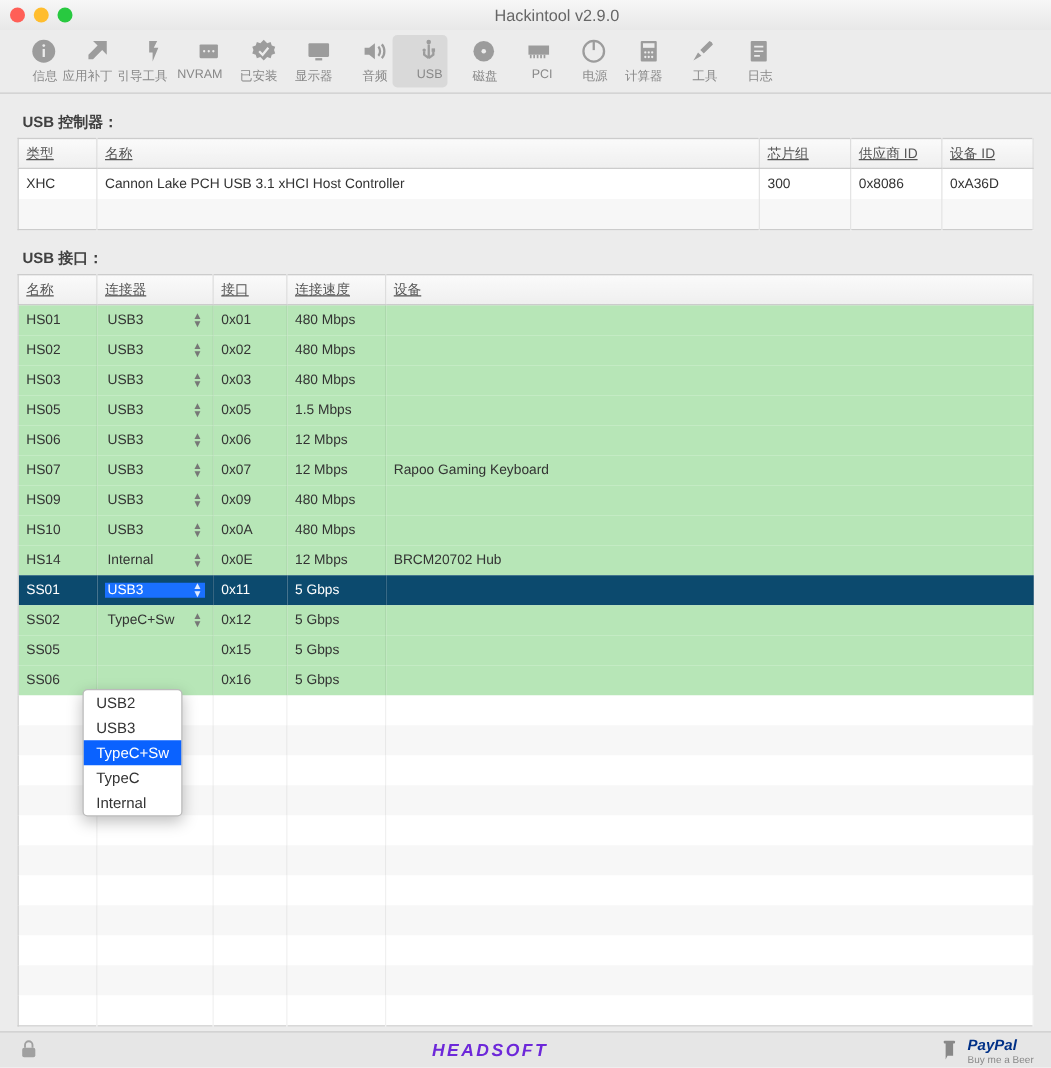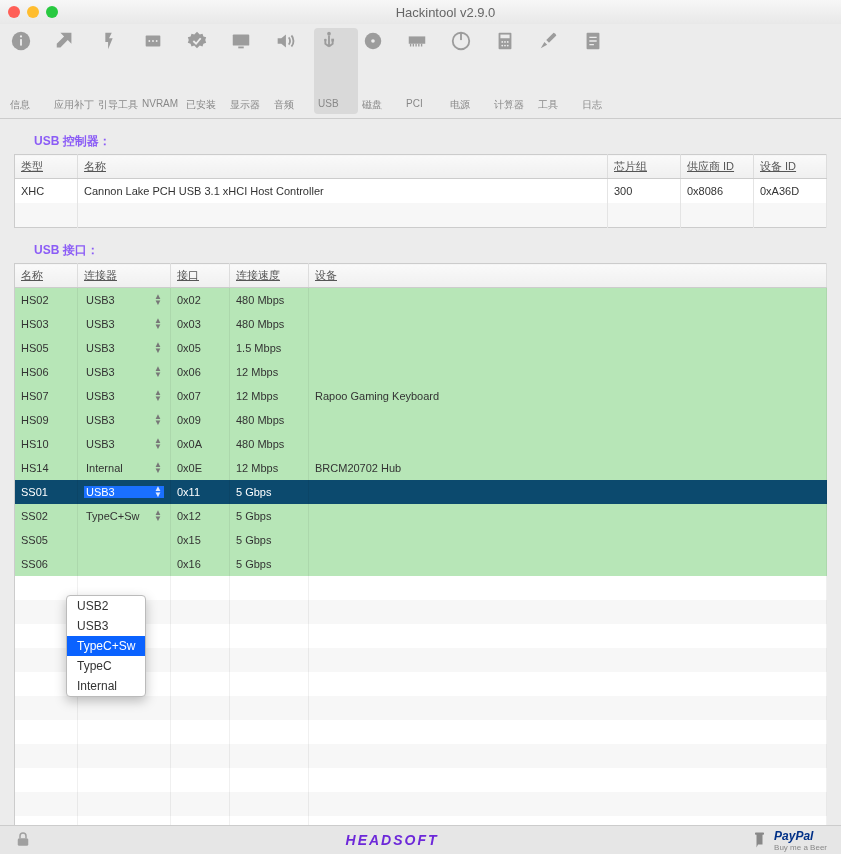--- a/index.html
+++ b/index.html
@@ -5,26 +5,26 @@
 html,body{margin:0;padding:0;font-family:-apple-system,Helvetica,Arial,sans-serif;font-size:12px;color:#333;background:#f5f5f5;}
 .window{width:841px;height:854px;background:#ececec;position:relative;display:flex;flex-direction:column;}
 .titlebar{height:20px;display:flex;align-items:center;padding:2px 8px;background:linear-gradient(#f7f7f7,#e8e8e8);}
 .traffic{display:flex;gap:7px;}
 .dot{width:12px;height:12px;border-radius:50%;}
 .dot.red{background:#ff5f57;}
 .dot.yellow{background:#ffbd2e;}
 .dot.green{background:#28c940;}
 .title{flex:1;text-align:center;font-size:13px;color:#666;}
 .toolbar{display:flex;padding:4px 6px;background:#ececec;border-bottom:1px solid #ccc;}
-.tool{display:flex;flex-direction:column;align-items:flex-start;width:36px;padding:2px 4px;cursor:pointer;color:#999;gap:44px;}
+.tool{display:flex;flex-direction:column;align-items:flex-end;width:36px;padding:2px 4px;cursor:pointer;color:#999;}
 .tool.selected{background:#d9d9d9;border-radius:4px;}
 .tool svg{width:22px;height:22px;fill:#9c9c9c;}
 .tool span{font-size:10px;color:#888;margin-top:2px;white-space:nowrap;}
 .body{flex:1;padding:8px 14px;overflow:auto;}
-.section-label{font-size:12px;font-weight:600;margin:6px 0 4px 20px;color:#8b5cf6;}
+.section-label{font-size:12px;font-weight:600;margin:6px 0 4px 4px;color:#404040;}
 table.data{width:100%;border-collapse:collapse;background:#fff;border:1px solid #ccc;}
 table.data th{background:linear-gradient(#fafafa,#efefef);font-weight:400;text-align:left;padding:4px 6px;font-size:11px;color:#555;border-right:1px solid #ddd;border-bottom:1px solid #ccc;text-decoration:underline;}
 table.data td{padding:3px 6px;font-size:11px;border-right:1px solid #e4e4e4;height:18px;}
 table.ports td{border-right:1px solid rgba(0,0,0,0.06);}
 .row-green{background:#b7e6b7;}
 .row-selected{background:#0c4a6e;color:#fff;margin-top:12px;}
 .row-selected .dd{background:#1a70ff;color:#fff;}
 .row-alt{background:#f7f7f7;}
 .dd{display:flex;align-items:center;justify-content:space-between;padding:0 2px;cursor:pointer;}
 .dd .arrows{font-size:8px;line-height:6px;color:#777;}
@@ -197,20 +197,32 @@
             <tr>
           <th style="width:50px">名称</th>
           <th style="width:80px">连接器</th>
           <th style="width:46px">接口</th>
           <th style="width:66px">连接速度</th>
           <th>设备</th>
         </tr>
           </thead>
         <tbody id="ports-body">
             <tr class="row-green">
+              <td>HS01</td>
+              <td>
+                <div class="dd">
+                  <span>USB3</span>
+                  <span class="arrows">▲<br>▼</span>
+                </div>
+              </td>
+              <td>0x01</td>
+              <td>480 Mbps</td>
+              <td></td>
+            </tr>
+            <tr class="row-green">
               <td>HS02</td>
               <td>
                 <div class="dd">
                   <span>USB3</span>
                   <span class="arrows">▲<br>▼</span>
                 </div>
               </td>
               <td>0x02</td>
               <td>480 Mbps</td>
               <td></td>

